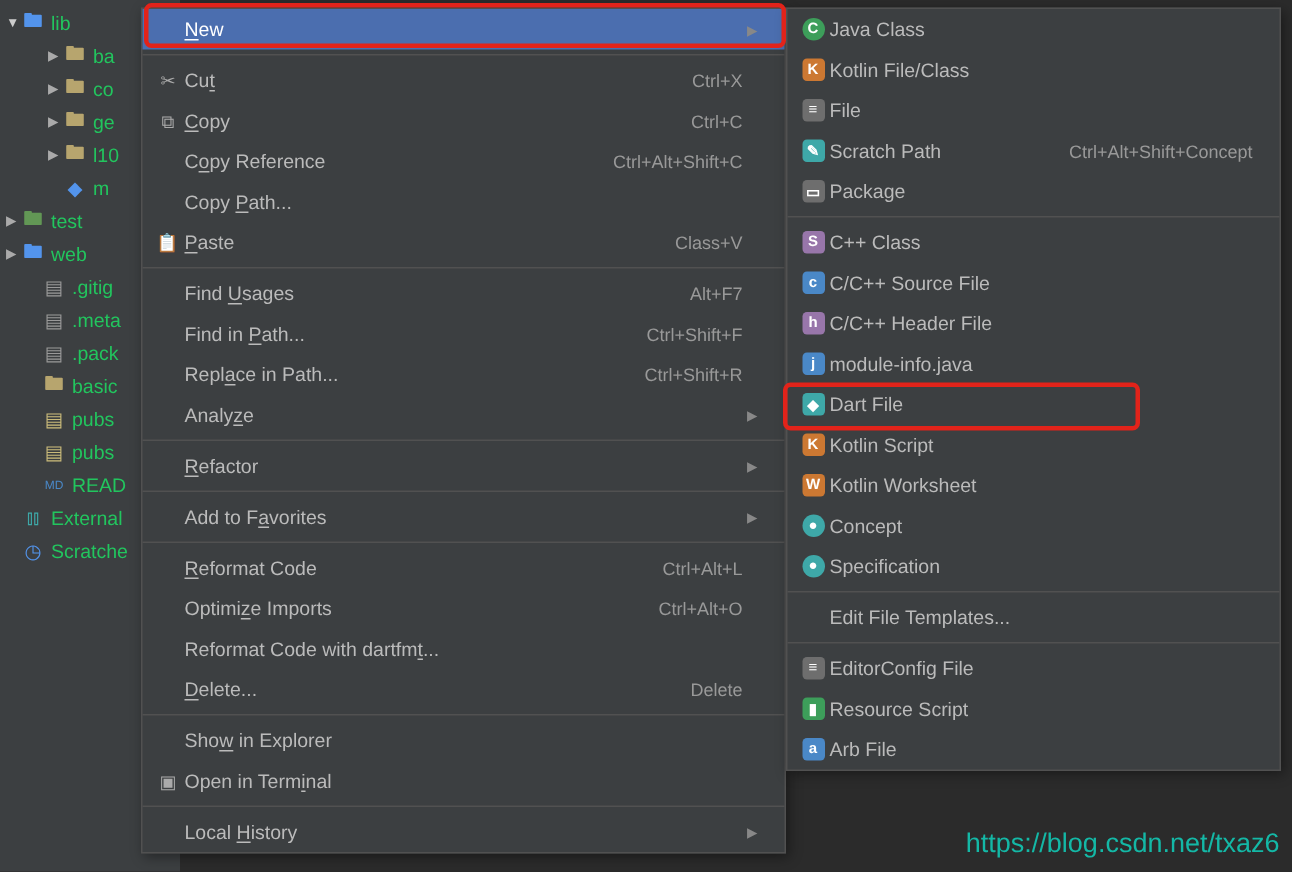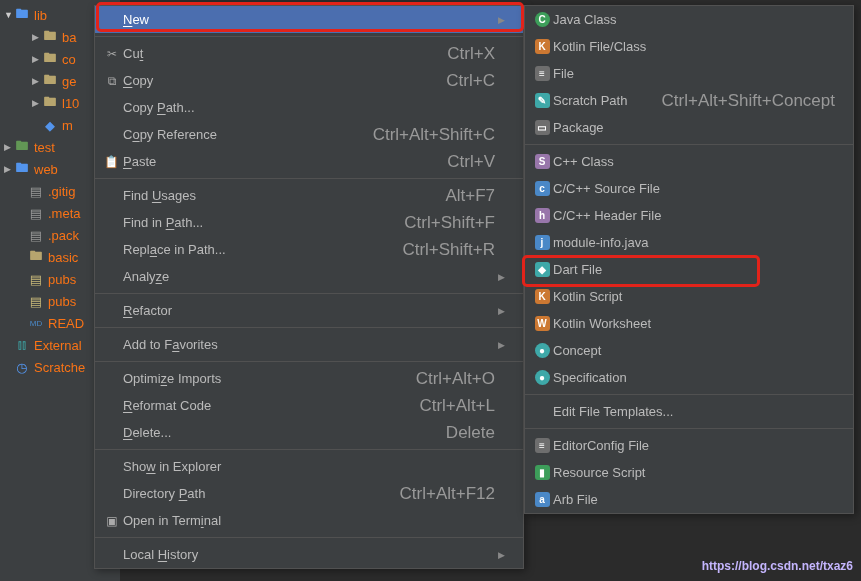--- a/index.html
+++ b/index.html
@@ -3,51 +3,51 @@
 <meta charset="utf-8">
 <style>
   * { margin: 0; padding: 0; box-sizing: border-box; font-family: -apple-system, "Segoe UI", Arial, sans-serif; font-size: 13px; }
   body { background: #2b2b2b; color: #bbbbbb; width: 861px; height: 581px; overflow: hidden; position: relative; }
 
   .tree { position: absolute; left: 0; top: 0; width: 120px; height: 100%; background: #3c3f41; padding-top: 4px; }
   .tree-row { display: flex; align-items: center; height: 22px; padding-left: 4px; white-space: nowrap; overflow: hidden; }
   .tree-row .arrow { width: 10px; font-size: 9px; color: #aaa; }
   .tree-row .arrow.open { color: #ccc; }
   .tree-row .ic { width: 16px; height: 14px; margin-right: 4px; display: flex; align-items: center; justify-content: center; font-size: 11px; }
-  .tree-row .lbl { color: #f97316; }
+  .tree-row .lbl { color: #22c55e; }
   .ind1 { padding-left: 18px; }
   .ind2 { padding-left: 32px; }
 
   .folder { color: #b7a56e; }
   .folder-blue { color: #5394ec; }
   .file-g { color: #999; }
   .file-y { color: #c9ba7a; }
   .chart { color: #3ea8a8; }
   .clock { color: #5394ec; }
 
   .ctx { position: absolute; top: 5px; background: #3c3f41; border: 1px solid #515151; box-shadow: 2px 2px 8px rgba(0,0,0,.4); }
   .ctx1 { left: 94px; width: 430px; }
   .ctx2 { left: 524px; width: 330px; top: 5px; }
 
   .row { display: flex; align-items: center; height: 27px; padding: 0 18px 0 8px; color: #bbbbbb; cursor: default; }
   .row.hover { background: #4b6eaf; color: #fff; }
   .row .ricon { width: 18px; display: flex; align-items: center; justify-content: center; font-size: 12px; color: #aaa; }
   .row .rlabel { flex: 1; padding-left: 2px; }
-  .row .rshort { color: #999; font-size: 17px; }
+  .row .rshort { color: #999; font-size: 12px; }
   .row.hover .rshort { color: #ddd; }
   .row .rsub  { width: 10px; text-align: right; color: #888; font-size: 9px; }
   .sep { height: 1px; background: #515151; margin: 3px 0; }
 
   u { text-decoration: underline; text-underline-offset: 2px; }
 
   .hlbox { position: absolute; border: 3px solid #e2231a; border-radius: 5px; pointer-events: none; }
   .hl1 { left: 96px; top: 2px; width: 428px; height: 30px; }
   .hl2 { left: 522px; top: 255px; width: 238px; height: 32px; }
 
-  .wm { position: absolute; right: 8px; bottom: 8px; color: #c4b5fd; font-size: 12px; font-weight: bold; }
+  .wm { position: absolute; right: 8px; bottom: 8px; color: #14b8a6; font-size: 18px; }
 
   .ic-badge { width:15px; height:15px; border-radius:3px; display:inline-flex; align-items:center; justify-content:center; font-size:10px; font-weight:bold; color:#fff; }
   .bg-green{background:#3d9e5a;} .bg-orange{background:#cc7832;} .bg-blue{background:#4a88c7;}
   .bg-purple{background:#9876aa;} .bg-teal{background:#3ea8a8;} .bg-gray{background:#6e6e6e;}
   .circ{border-radius:50%;}
 </style>
 </head>
 <body>
 
 <div class="tree">
@@ -187,34 +187,34 @@
       <span class="rsub"></span>
     </div>
     <div class="row">
       <span class="ricon">⧉</span>
       <span class="rlabel"><u>C</u>opy</span>
       <span class="rshort">Ctrl+C</span>
       <span class="rsub"></span>
     </div>
     <div class="row">
       <span class="ricon"></span>
-      <span class="rlabel">Copy <u>P</u>ath...</span>
-      <span class="rshort"></span>
-      <span class="rsub"></span>
-    </div>
-    <div class="row">
-      <span class="ricon"></span>
       <span class="rlabel">C<u>o</u>py Reference</span>
       <span class="rshort">Ctrl+Alt+Shift+C</span>
       <span class="rsub"></span>
     </div>
     <div class="row">
+      <span class="ricon"></span>
+      <span class="rlabel">Copy <u>P</u>ath...</span>
+      <span class="rshort"></span>
+      <span class="rsub"></span>
+    </div>
+    <div class="row">
       <span class="ricon">📋</span>
       <span class="rlabel"><u>P</u>aste</span>
-      <span class="rshort">Ctrl+V</span>
+      <span class="rshort">Class+V</span>
       <span class="rsub"></span>
     </div>
     <div class="sep"></div>
     <div class="row">
       <span class="ricon"></span>
       <span class="rlabel">Find <u>U</u>sages</span>
       <span class="rshort">Alt+F7</span>
       <span class="rsub"></span>
     </div>
     <div class="row">
@@ -245,50 +245,50 @@
     <div class="sep"></div>
     <div class="row">
       <span class="ricon"></span>
       <span class="rlabel">Add to F<u>a</u>vorites</span>
       <span class="rshort"></span>
       <span class="rsub">▶</span>
     </div>
     <div class="sep"></div>
     <div class="row">
       <span class="ricon"></span>
+      <span class="rlabel"><u>R</u>eformat Code</span>
+      <span class="rshort">Ctrl+Alt+L</span>
+      <span class="rsub"></span>
+    </div>
+    <div class="row">
+      <span class="ricon"></span>
       <span class="rlabel">Optimi<u>z</u>e Imports</span>
       <span class="rshort">Ctrl+Alt+O</span>
       <span class="rsub"></span>
     </div>
     <div class="row">
       <span class="ricon"></span>
-      <span class="rlabel"><u>R</u>eformat Code</span>
-      <span class="rshort">Ctrl+Alt+L</span>
+      <span class="rlabel">Reformat Code with dartfm<u>t</u>...</span>
+      <span class="rshort"></span>
       <span class="rsub"></span>
     </div>
     <div class="row">
       <span class="ricon"></span>
       <span class="rlabel"><u>D</u>elete...</span>
       <span class="rshort">Delete</span>
       <span class="rsub"></span>
     </div>
     <div class="sep"></div>
     <div class="row">
       <span class="ricon"></span>
       <span class="rlabel">Sho<u>w</u> in Explorer</span>
       <span class="rshort"></span>
       <span class="rsub"></span>
     </div>
     <div class="row">
-      <span class="ricon"></span>
-      <span class="rlabel">Directory <u>P</u>ath</span>
-      <span class="rshort">Ctrl+Alt+F12</span>
-      <span class="rsub"></span>
-    </div>
-    <div class="row">
       <span class="ricon">▣</span>
       <span class="rlabel">Open in Term<u>i</u>nal</span>
       <span class="rshort"></span>
       <span class="rsub"></span>
     </div>
     <div class="sep"></div>
     <div class="row">
       <span class="ricon"></span>
       <span class="rlabel">Local <u>H</u>istory</span>
       <span class="rshort"></span>

